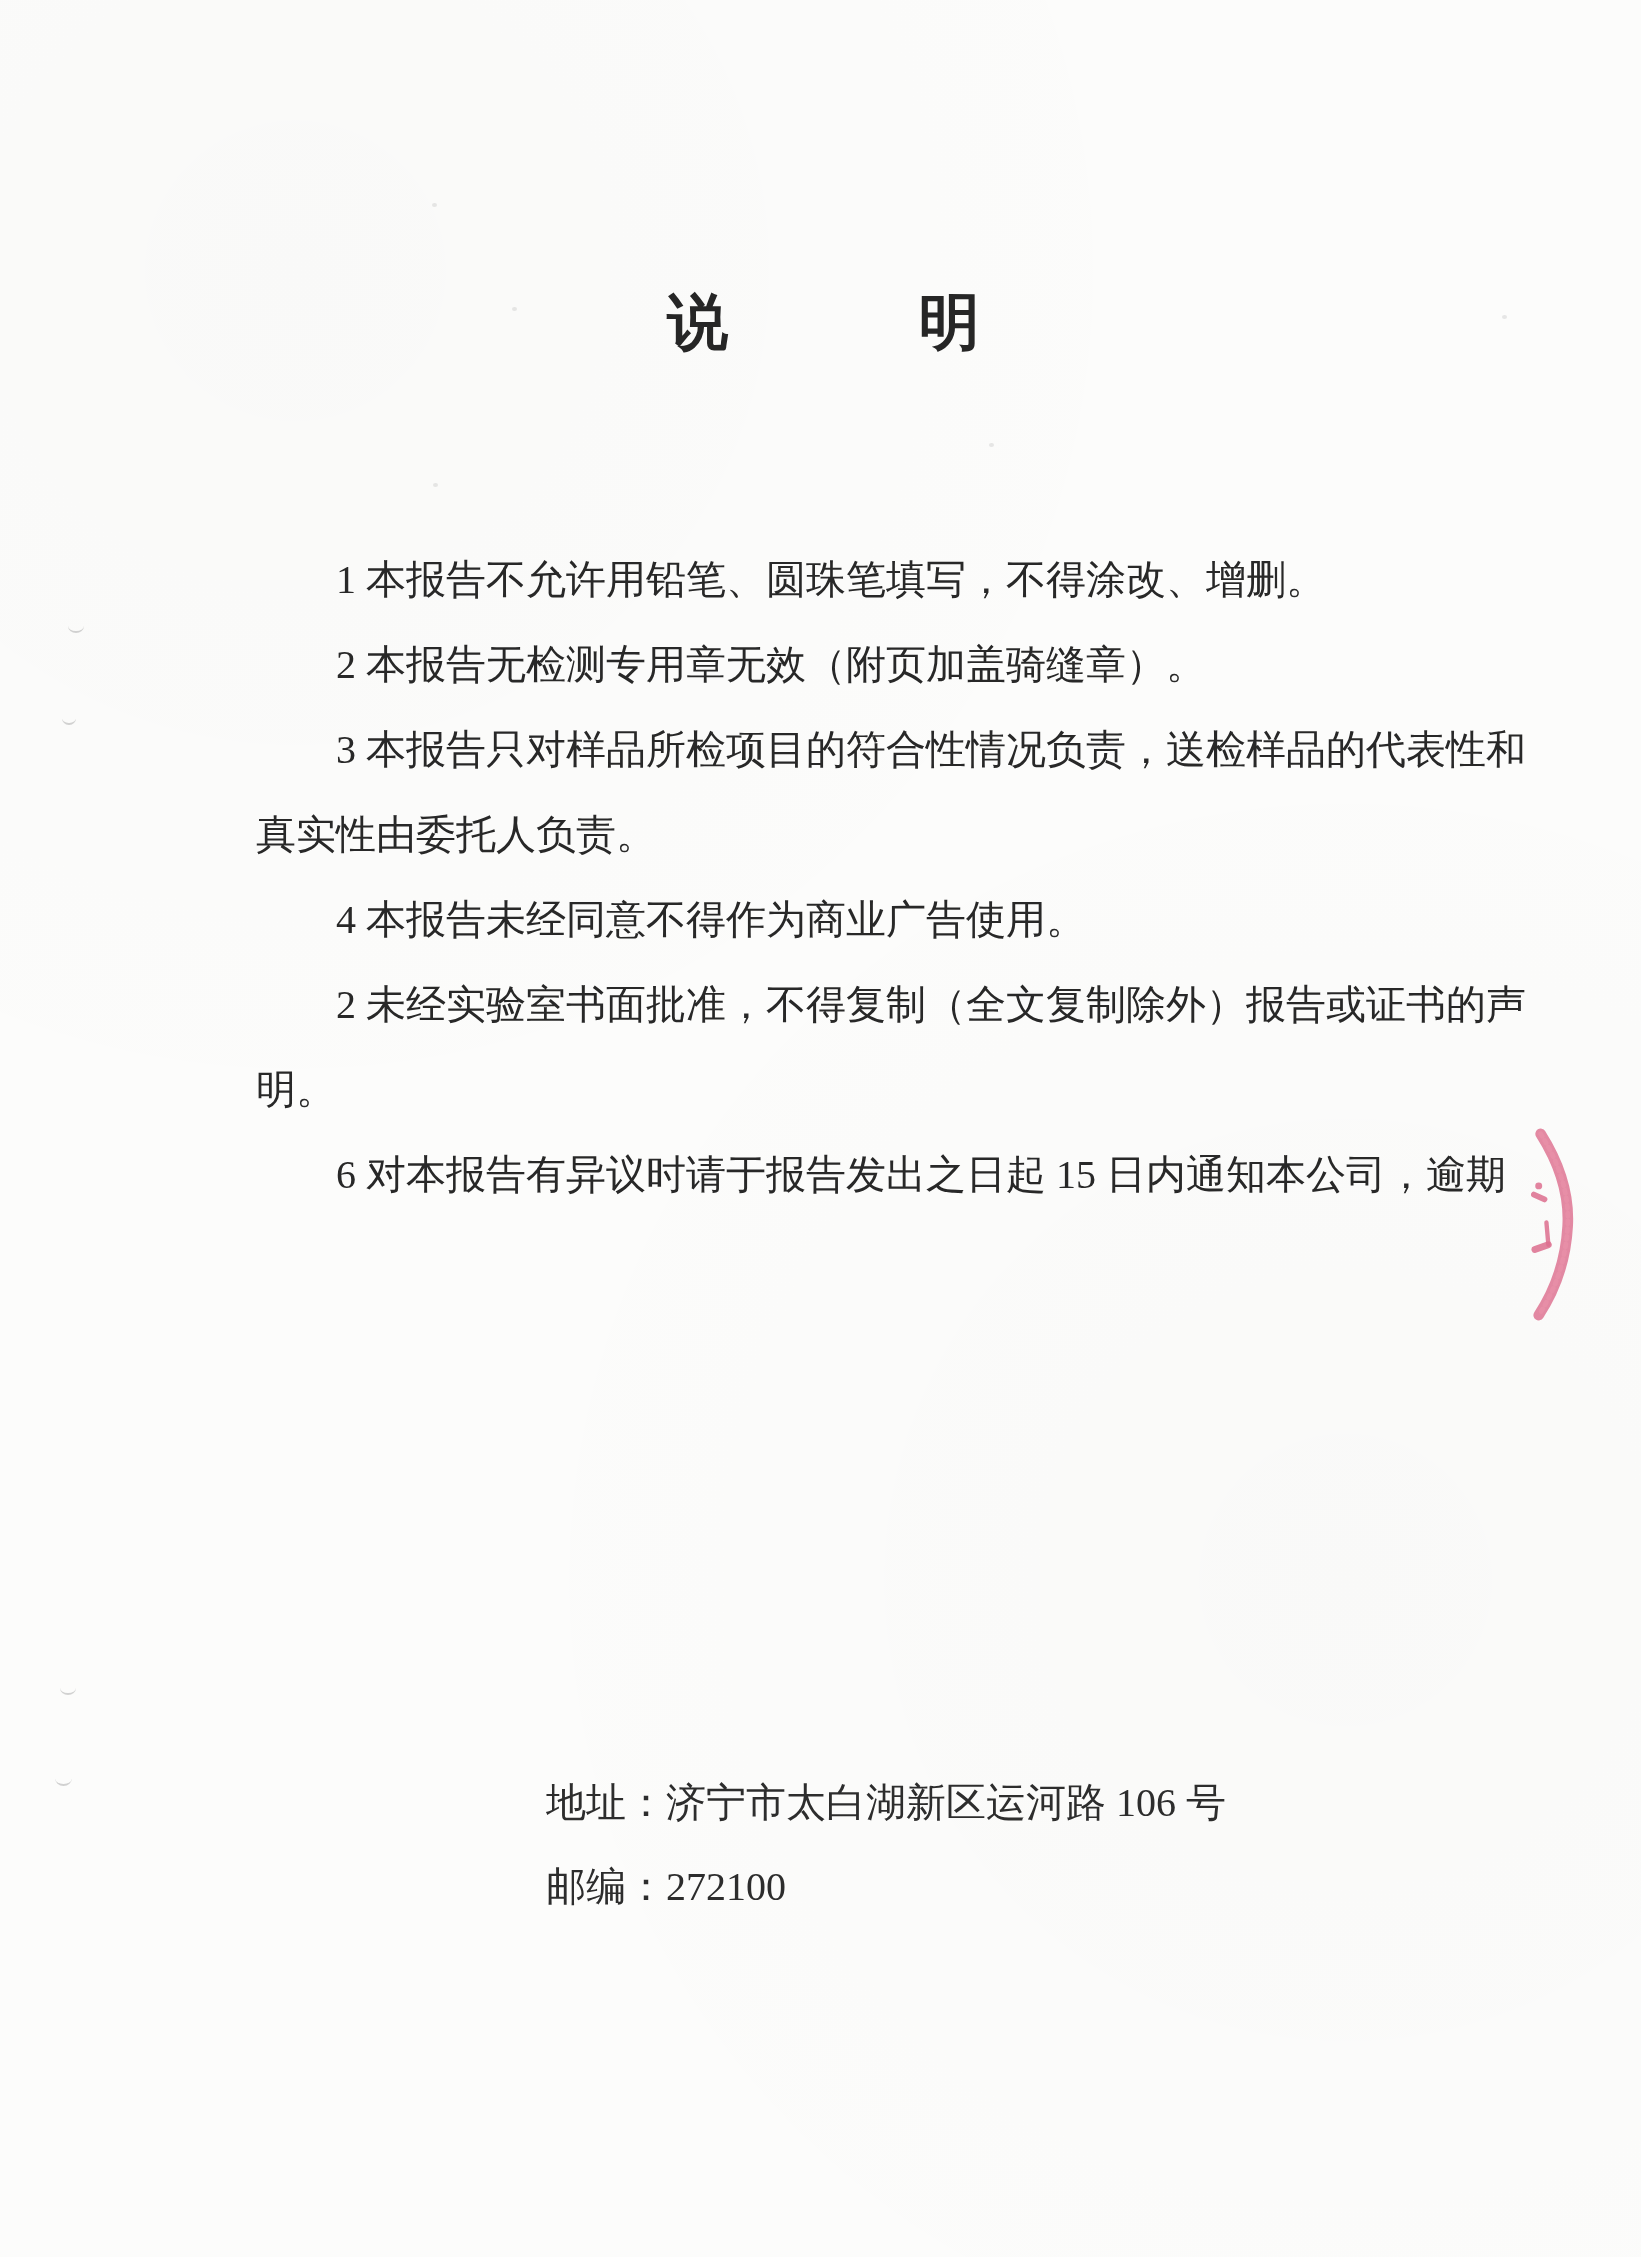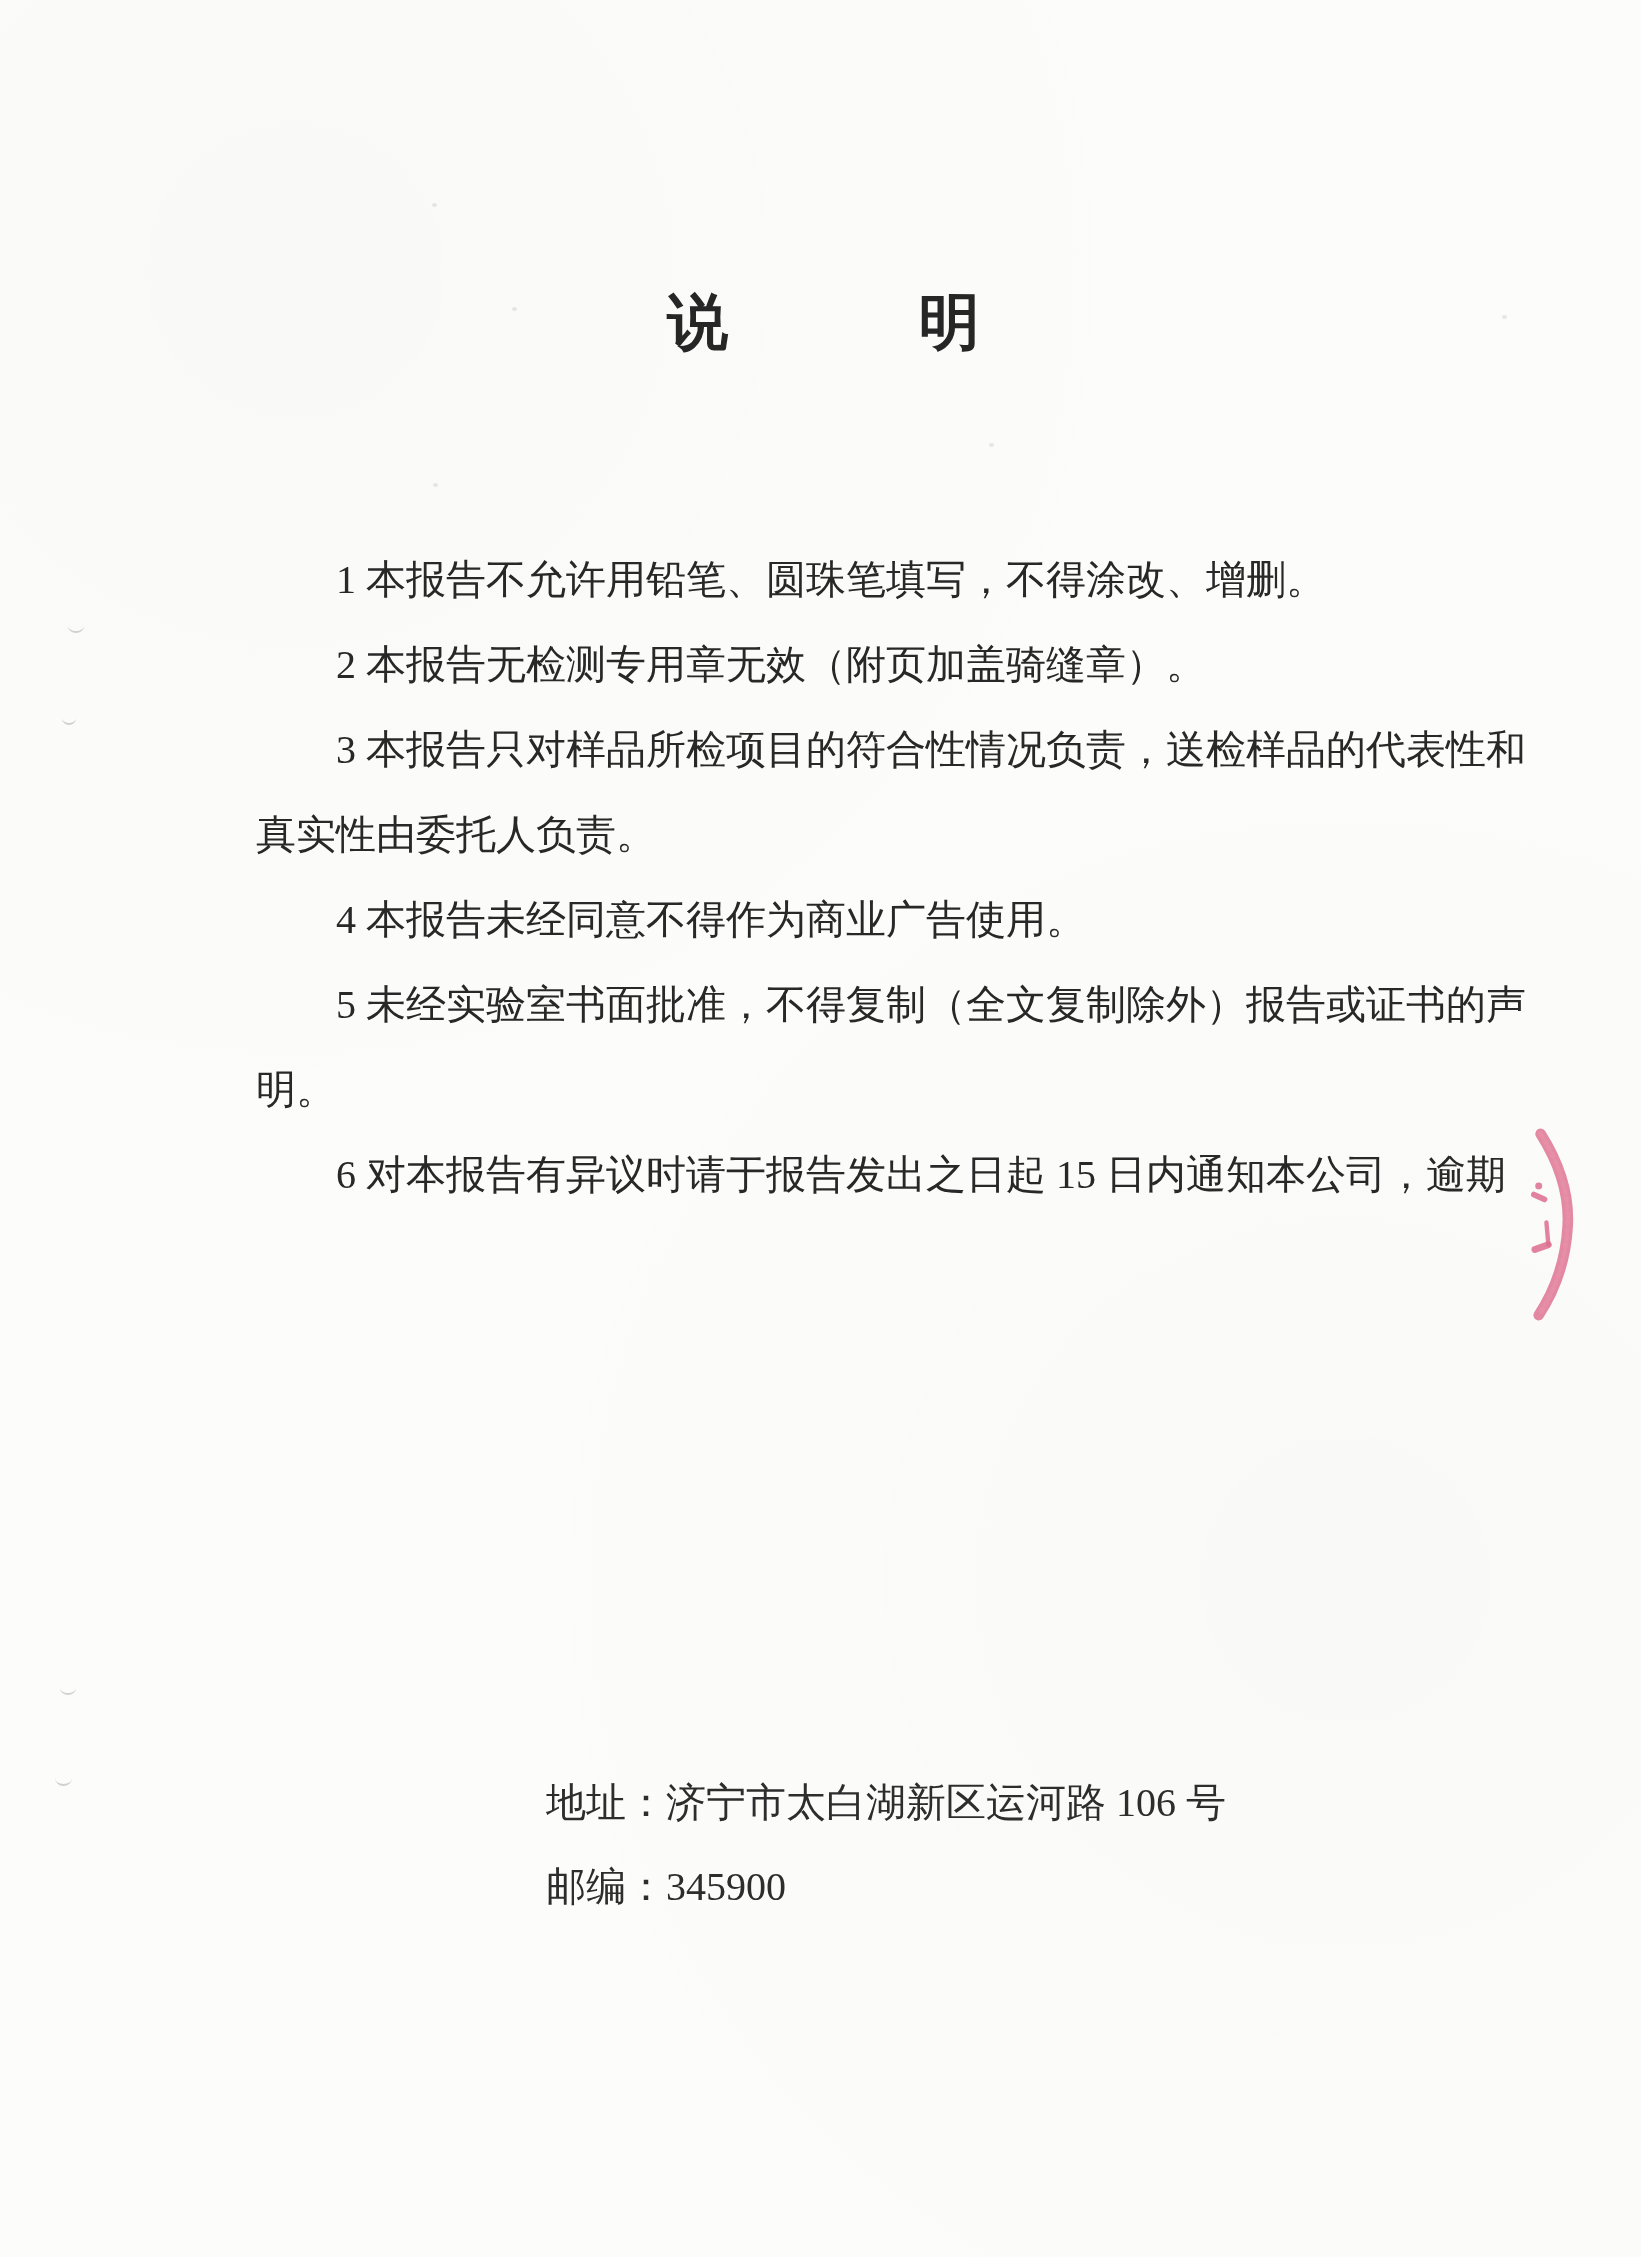--- a/index.html
+++ b/index.html
@@ -82,28 +82,28 @@
 <div class="page">
 
   <h1 class="title">说　　　明</h1>
 
   <div class="notes">
     <div class="note-line indent">1 本报告不允许用铅笔、圆珠笔填写，不得涂改、增删。</div>
     <div class="note-line indent">2 本报告无检测专用章无效（附页加盖骑缝章）。</div>
     <div class="note-line indent">3 本报告只对样品所检项目的符合性情况负责，送检样品的代表性和</div>
     <div class="note-line">真实性由委托人负责。</div>
     <div class="note-line indent">4 本报告未经同意不得作为商业广告使用。</div>
-    <div class="note-line indent">5 未经实验室书面批准，不得复制（全文复制除外）报告或证书的声</div>
+    <div class="note-line indent">2 未经实验室书面批准，不得复制（全文复制除外）报告或证书的声</div>
     <div class="note-line">明。</div>
     <div class="note-line indent">6 对本报告有异议时请于报告发出之日起 15 日内通知本公司，逾期</div>
   </div>
 
   <div class="contact">
     <div class="contact-line">地址：济宁市太白湖新区运河路 106 号</div>
-    <div class="contact-line">邮编：345900</div>
+    <div class="contact-line">邮编：272100</div>
   </div>
 
   <svg class="stamp" viewBox="0 0 112 214" xmlns="http://www.w3.org/2000/svg">
 
     <path d="M 38 14 C 57 44, 68 76, 66 110 C 64 146, 53 176, 36 202" fill="none" stroke="#dd6f8f" stroke-width="11" stroke-linecap="round" opacity="0.82"></path>
     <path d="M 38 14 C 57 44, 68 76, 66 110 C 64 146, 53 176, 36 202" fill="none" stroke="#eb93ab" stroke-width="5" stroke-linecap="round" opacity="0.55" stroke-dasharray="3 5"></path>
 
     <circle cx="36" cy="68" r="3.6" fill="#dd6f8f" opacity="0.85"></circle>
     <path d="M 31 77 L 42 82" stroke="#dd6f8f" stroke-width="6" stroke-linecap="round" opacity="0.85"></path>
     <path d="M 44 106 L 46 129" stroke="#dd6f8f" stroke-width="4.5" stroke-linecap="round" opacity="0.85"></path>

